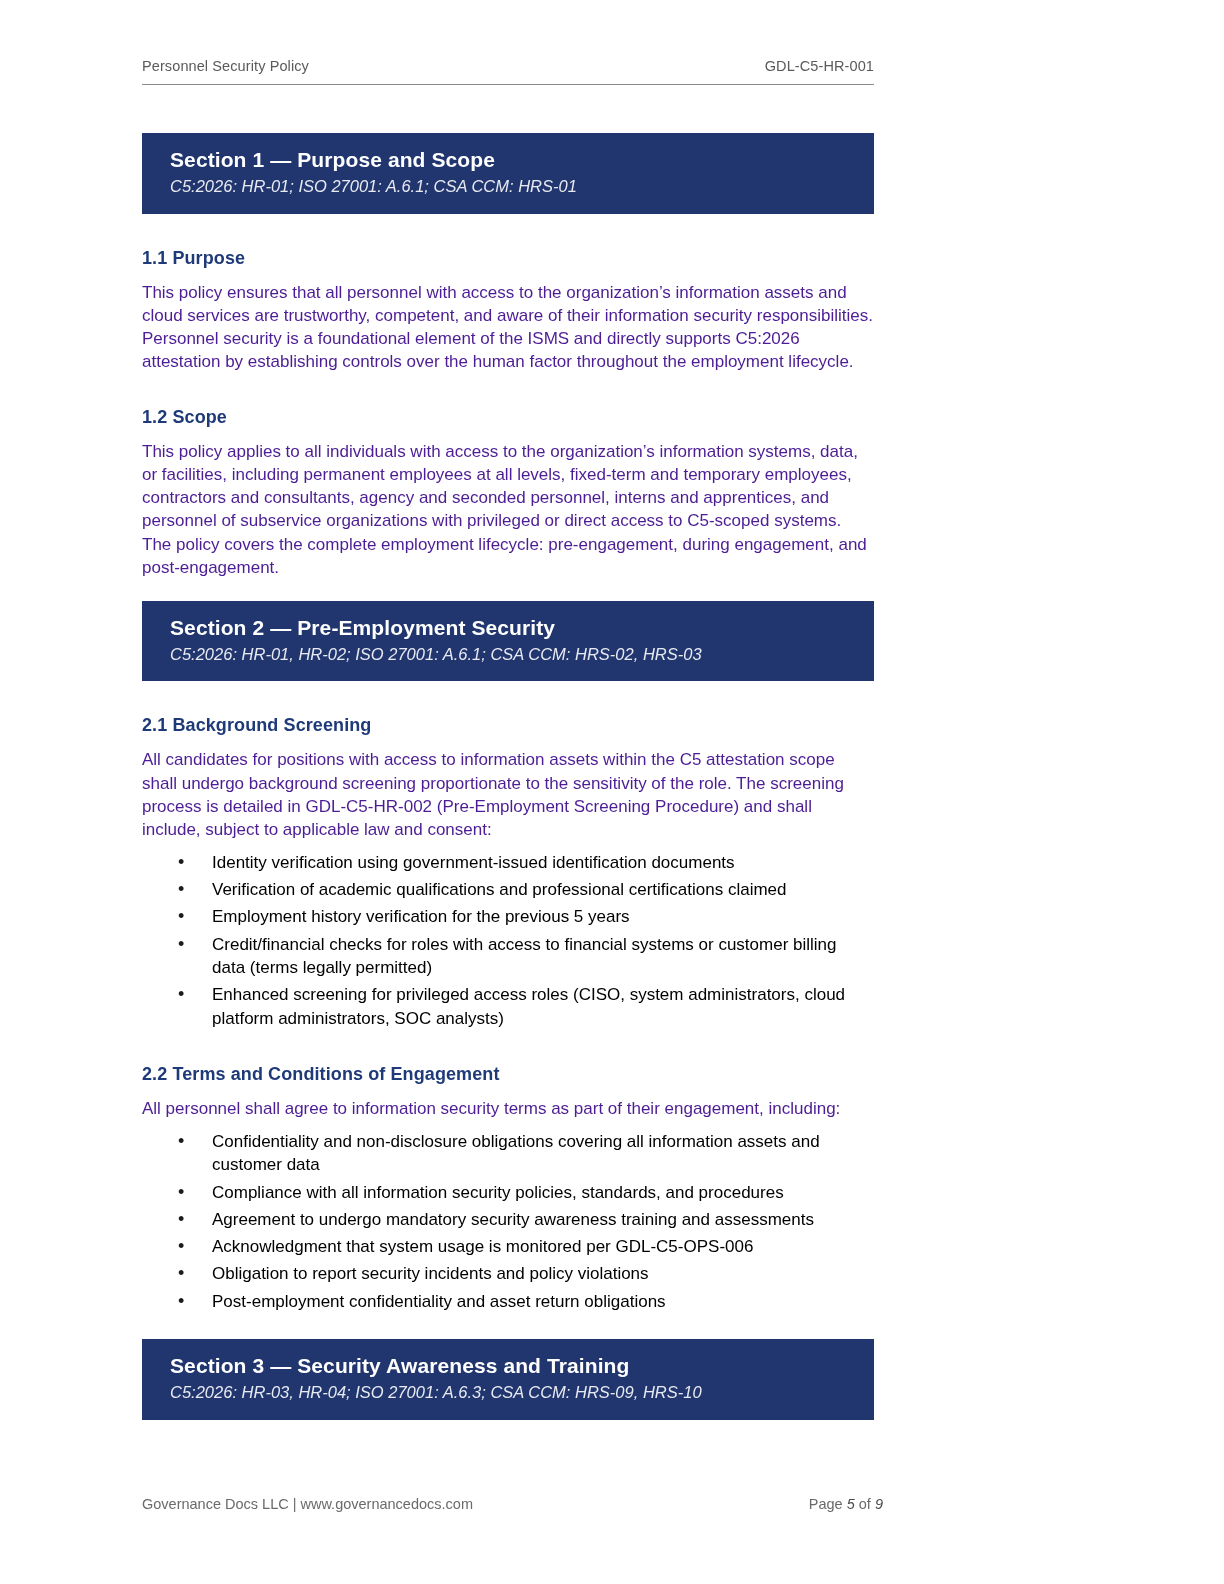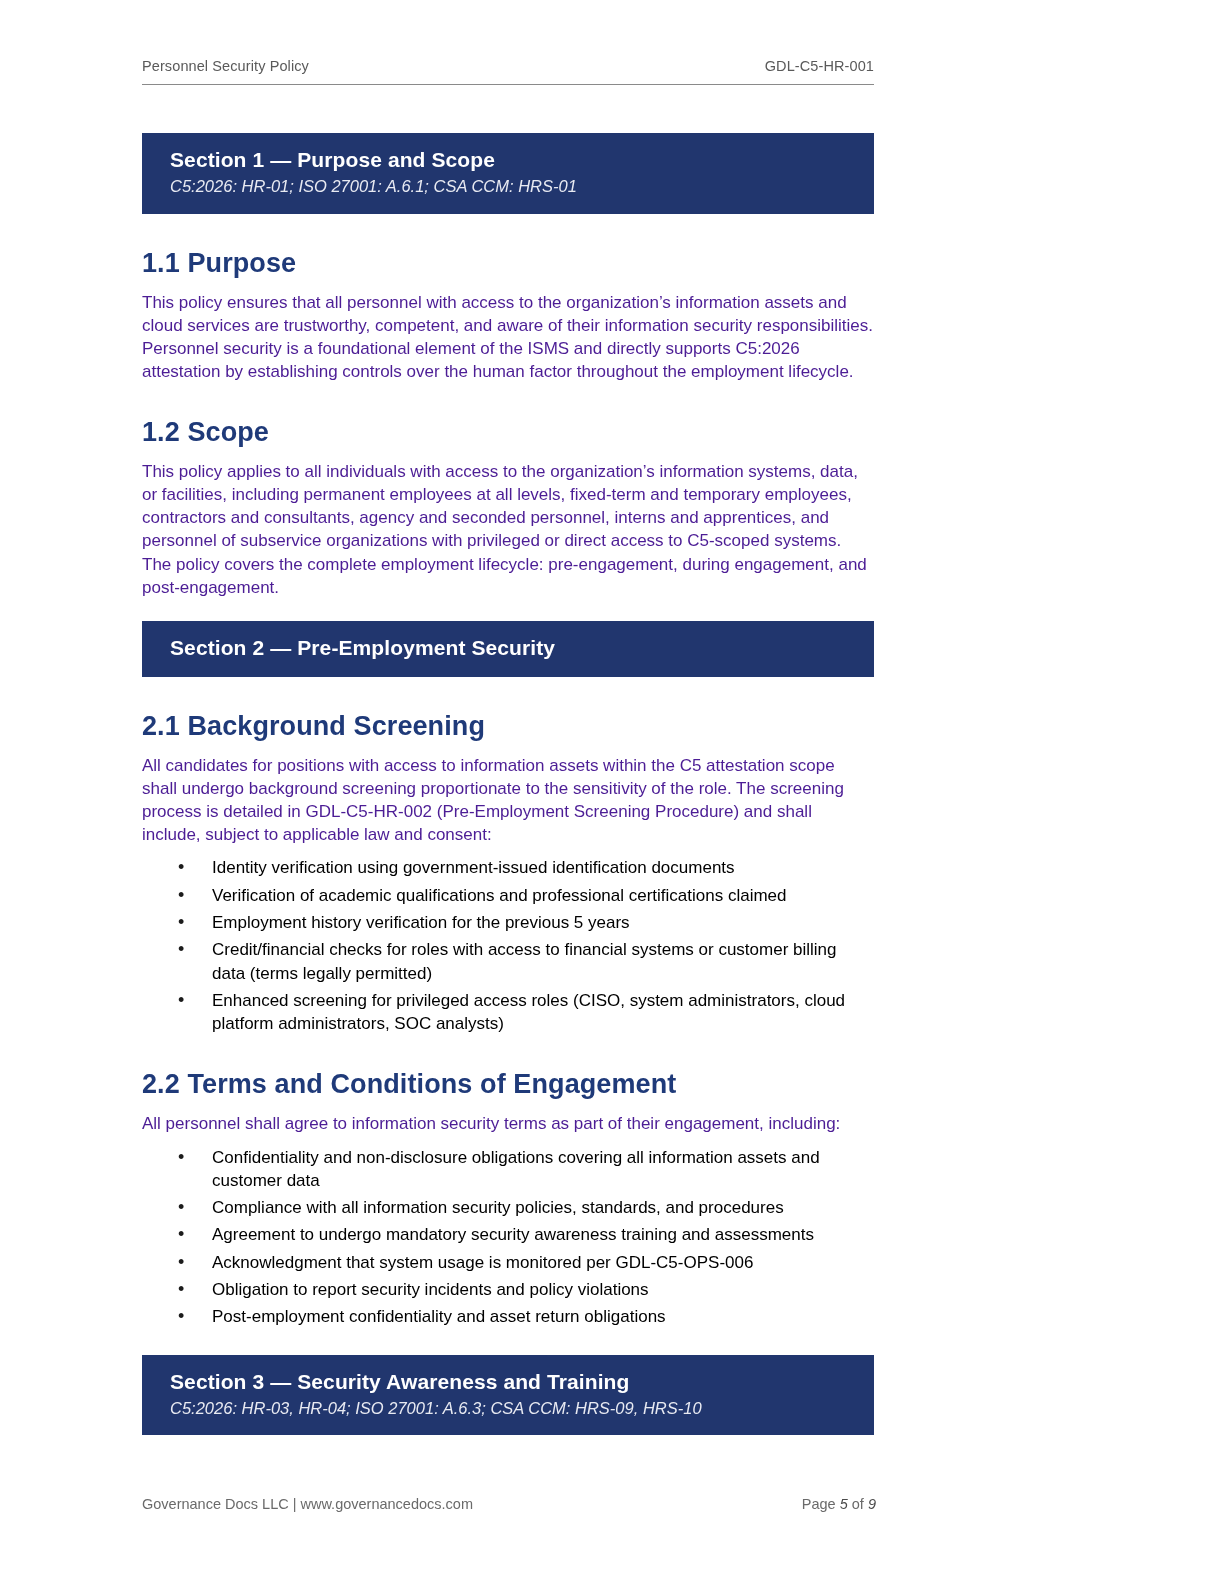--- a/index.html
+++ b/index.html
@@ -51,21 +51,21 @@
   }
   .section-banner .banner-sub {
     font-size: 16.5px;
     font-style: italic;
     line-height: 1.3;
     margin-top: 3px;
     color: #e8eaf2;
   }
   
   h2.sub-heading {
-    font-size: 27px;
+    font-size: 18px;
     font-weight: bold;
     color: #1f3a79;
     margin: 34px 0 12px 0;
     letter-spacing: 0.1px;
   }
   p.body-text {
     font-size: 17px;
     line-height: 1.36;
     margin: 0 0 6px 0;
     color: #4c1d95;
@@ -88,21 +88,21 @@
     position: absolute;
     left: 0;
     top: -1px;
     font-size: 18px;
     color: #1c1c1c;
   }
   
   .doc-footer {
     position: absolute;
     left: 142px;
-    right: 140px;
+    right: 133px;
     bottom: 72px;
     display: flex;
     justify-content: space-between;
     align-items: baseline;
     font-size: 14.5px;
     color: #6a6a6a;
   }
   .doc-footer .page-num { white-space: pre; }
   .doc-footer .page-num em {
     font-style: italic;
@@ -125,20 +125,21 @@
   </div>
 
   <h2 class="sub-heading">1.1 Purpose</h2>
   <p class="body-text">This policy ensures that all personnel with access to the organization’s information assets and cloud services are trustworthy, competent, and aware of their information security responsibilities. Personnel security is a foundational element of the ISMS and directly supports C5:2026 attestation by establishing controls over the human factor throughout the employment lifecycle.</p>
 
   <h2 class="sub-heading">1.2 Scope</h2>
   <p class="body-text">This policy applies to all individuals with access to the organization’s information systems, data, or facilities, including permanent employees at all levels, fixed-term and temporary employees, contractors and consultants, agency and seconded personnel, interns and apprentices, and personnel of subservice organizations with privileged or direct access to C5-scoped systems. The policy covers the complete employment lifecycle: pre-engagement, during engagement, and post-engagement.</p>
 
   <div class="section-banner" style="margin-top:22px;">
     <div class="banner-title">Section 2 — Pre-Employment Security</div>
+    <div class="banner-sub">C5:2026: HR-01, HR-02; ISO 27001: A.6.1; CSA CCM: HRS-02, HRS-03</div>
   </div>
 
   <h2 class="sub-heading">2.1 Background Screening</h2>
   <p class="body-text">All candidates for positions with access to information assets within the C5 attestation scope shall undergo background screening proportionate to the sensitivity of the role. The screening process is detailed in GDL-C5-HR-002 (Pre-Employment Screening Procedure) and shall include, subject to applicable law and consent:</p>
   <ul class="bullets">
     <li>Identity verification using government-issued identification documents</li>
     <li>Verification of academic qualifications and professional certifications claimed</li>
     <li>Employment history verification for the previous 5 years</li>
     <li>Credit/financial checks for roles with access to financial systems or customer billing data (terms legally permitted)</li>
     <li>Enhanced screening for privileged access roles (CISO, system administrators, cloud platform administrators, SOC analysts)</li>

